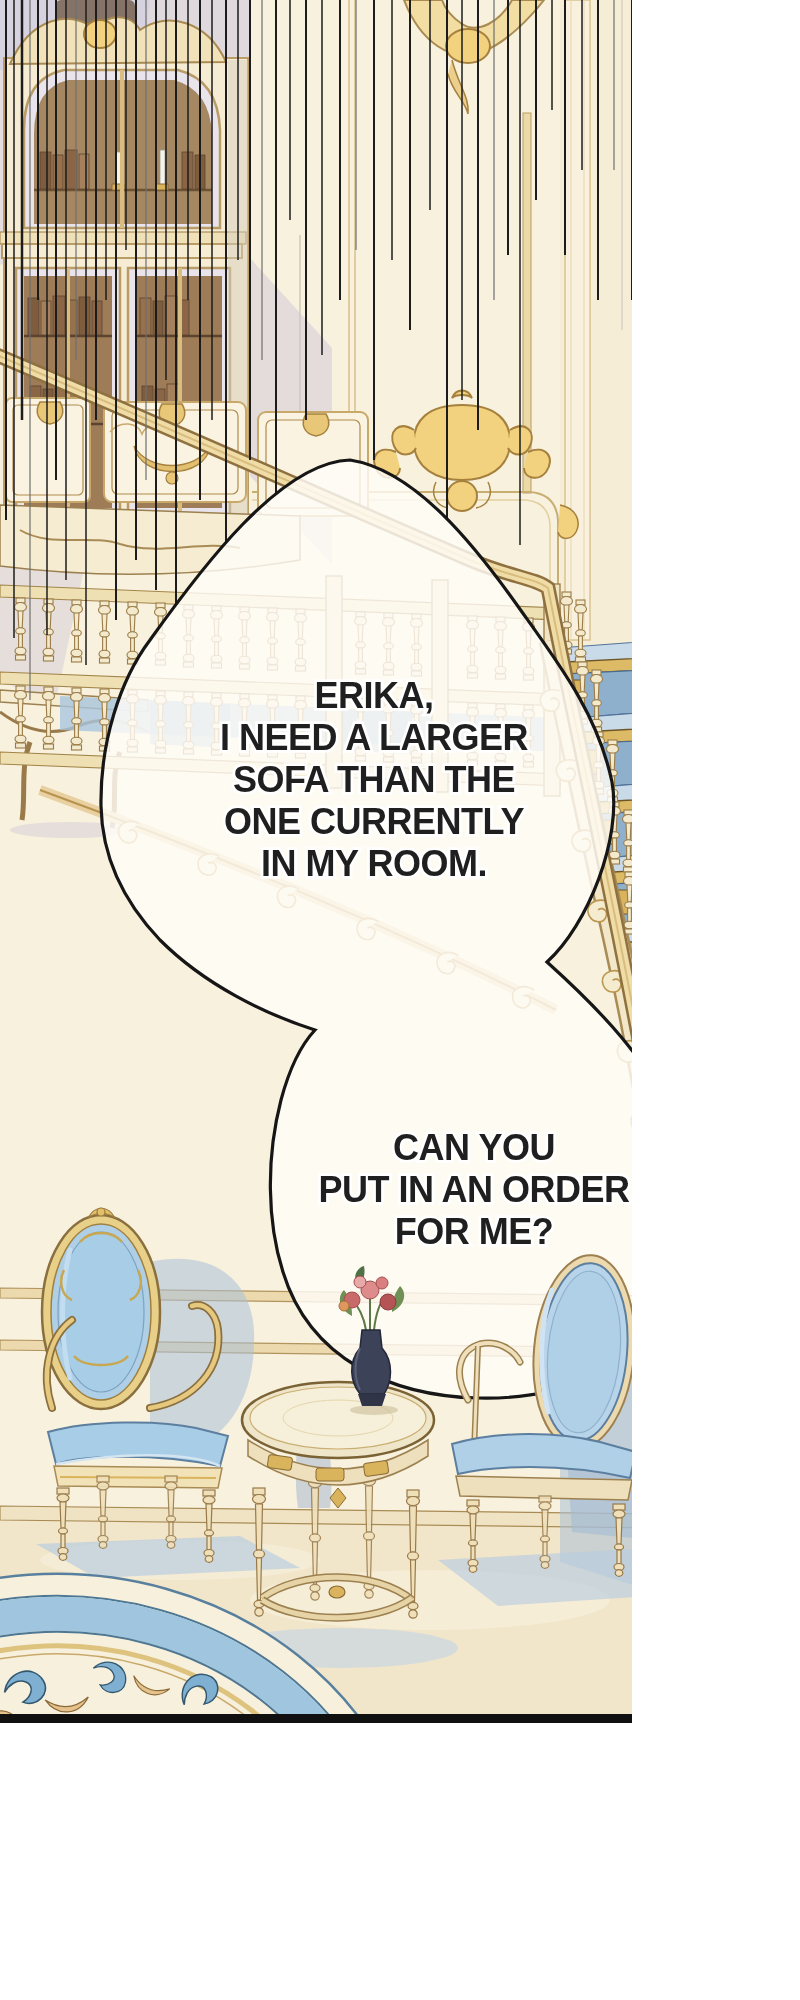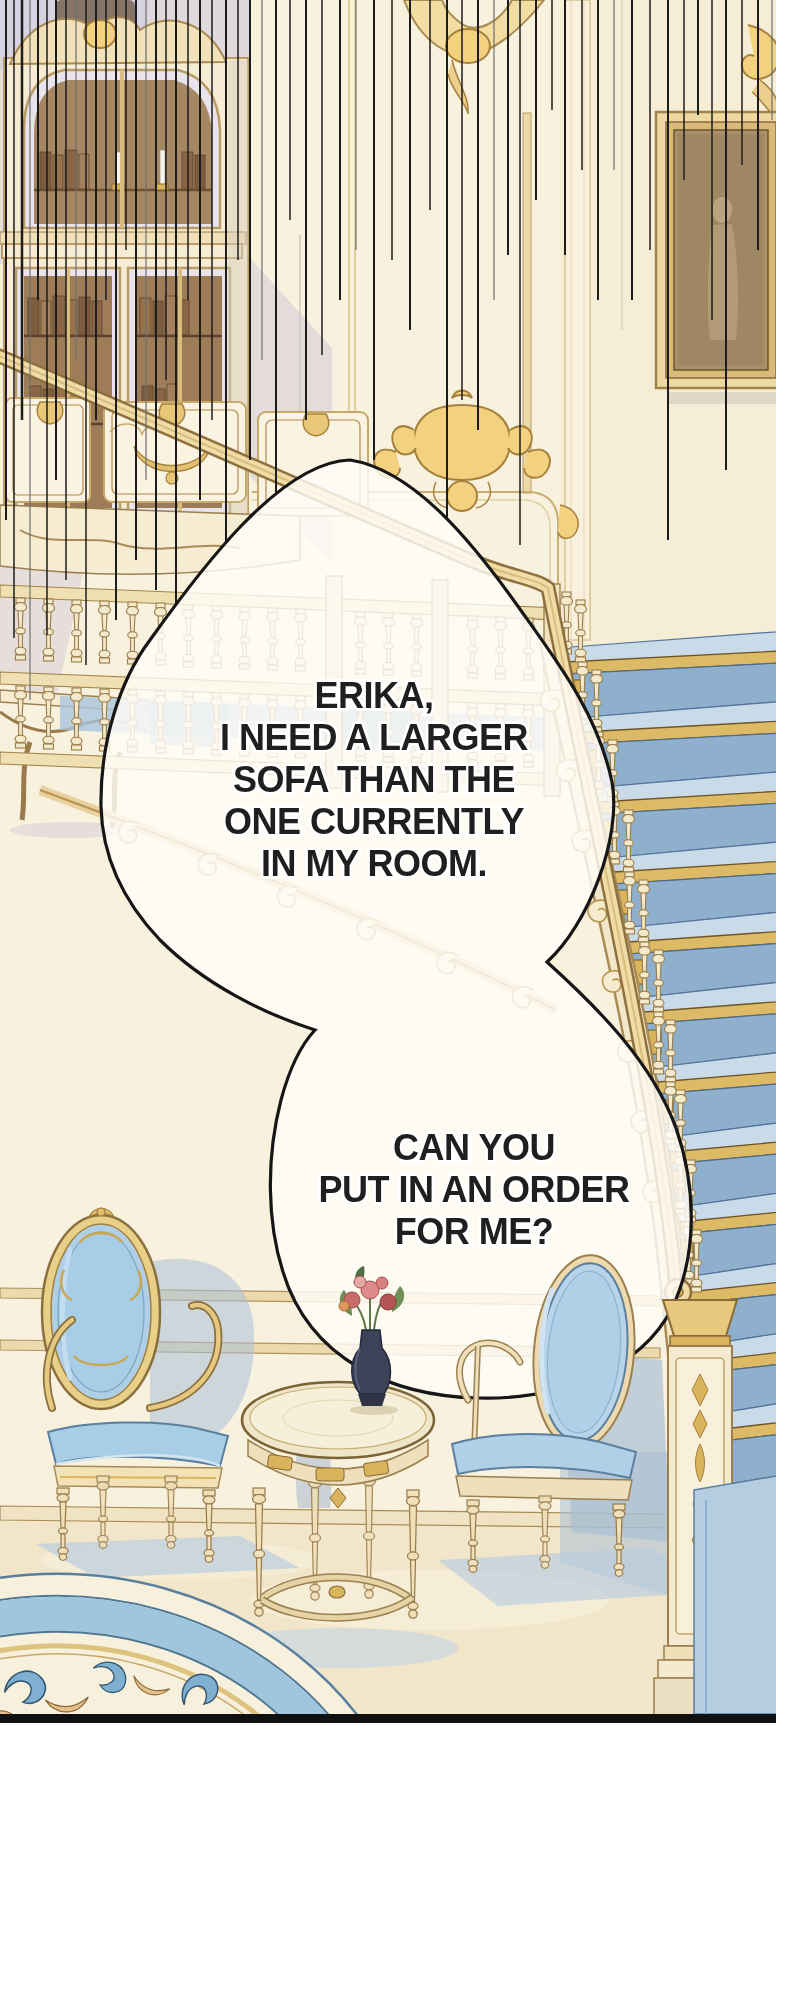--- a/index.html
+++ b/index.html
@@ -1,16 +1,16 @@
 <!DOCTYPE html>
 <html><head>
 <meta charset="utf-8">
 <style>
   html,body{margin:0;padding:0;background:#ffffff}
-  .stage{position:relative;width:776px;height:2000px;background:#ffffff;overflow:hidden;font-family:"Liberation Sans",sans-serif}
+  .stage{position:relative;width:632px;height:2000px;background:#ffffff;overflow:hidden;font-family:"Liberation Sans",sans-serif}
   svg{display:block}
   .tread{fill:#c9dae9;stroke:#52739a;stroke-width:1.2}
   .riser{fill:#8fb0cd;stroke:#4a6b8f;stroke-width:1.2}
   .nose{fill:#ddbb66;stroke:#6d5526;stroke-width:1.3}
   .rsh{fill:#6d93b4;opacity:.7}
   .gsq{fill:#d9b45c;stroke:#6d5526;stroke-width:1}
   .gold{fill:#f2d17f;stroke:#a5813d;stroke-width:2}
   .goldline{fill:none;stroke:#c9ae72;stroke-width:2}
   .cream{fill:#f5ecd2;stroke:#9c8050;stroke-width:1.5}
   .wood{fill:#f6ecd4;stroke:#b99c66;stroke-width:2}

